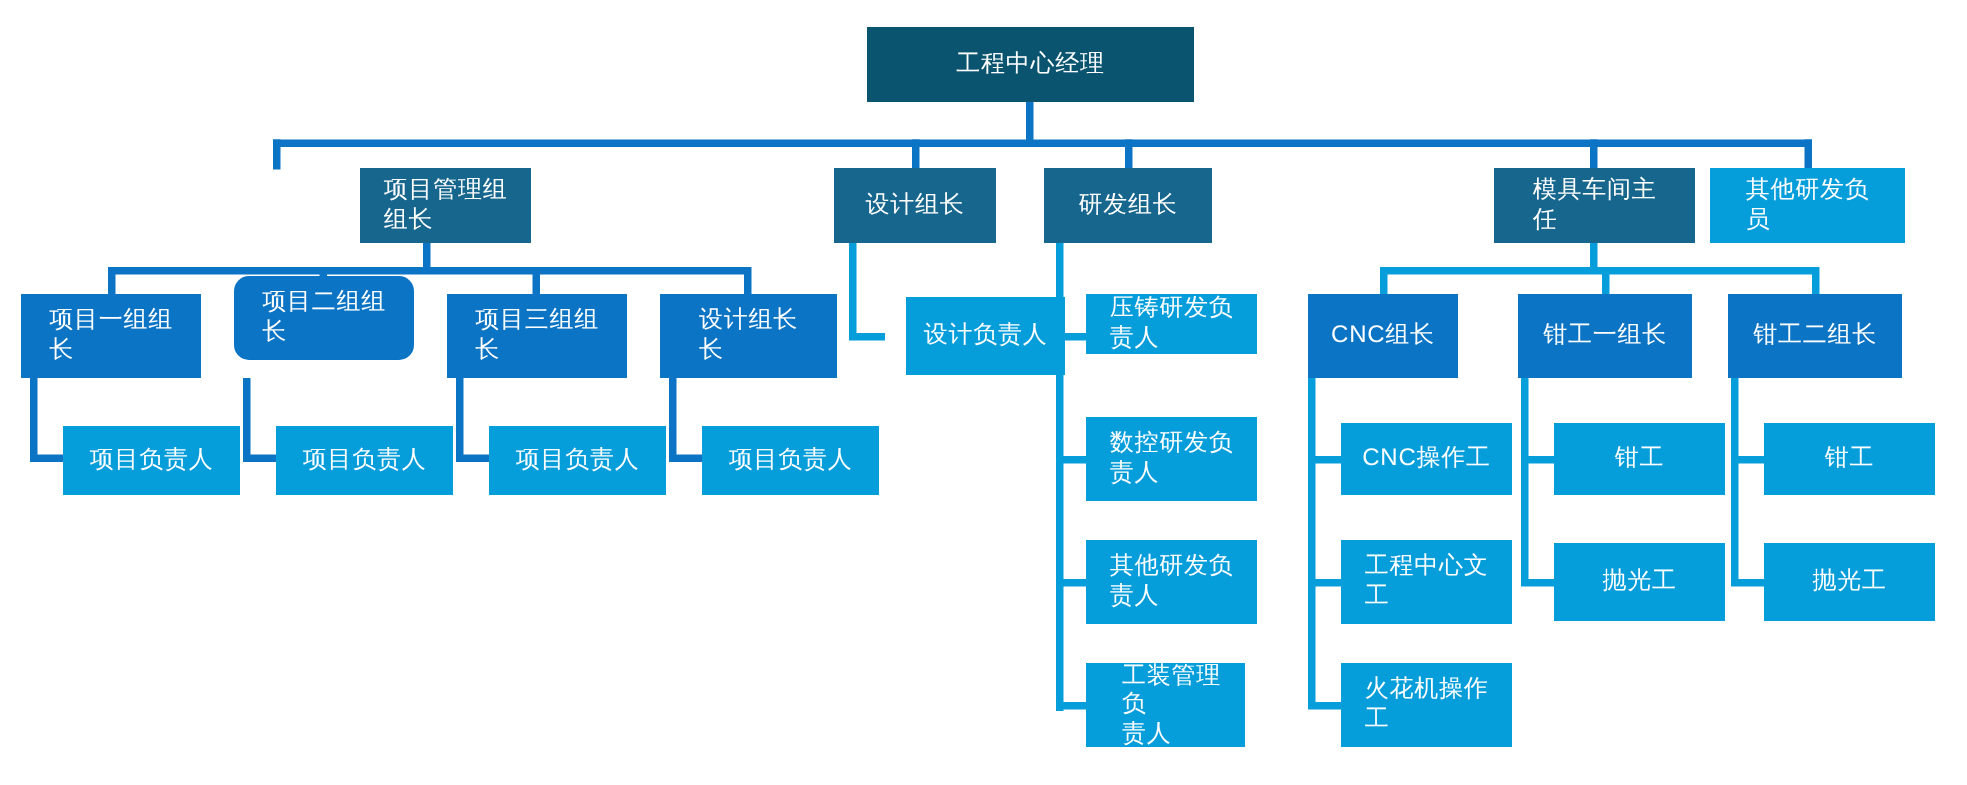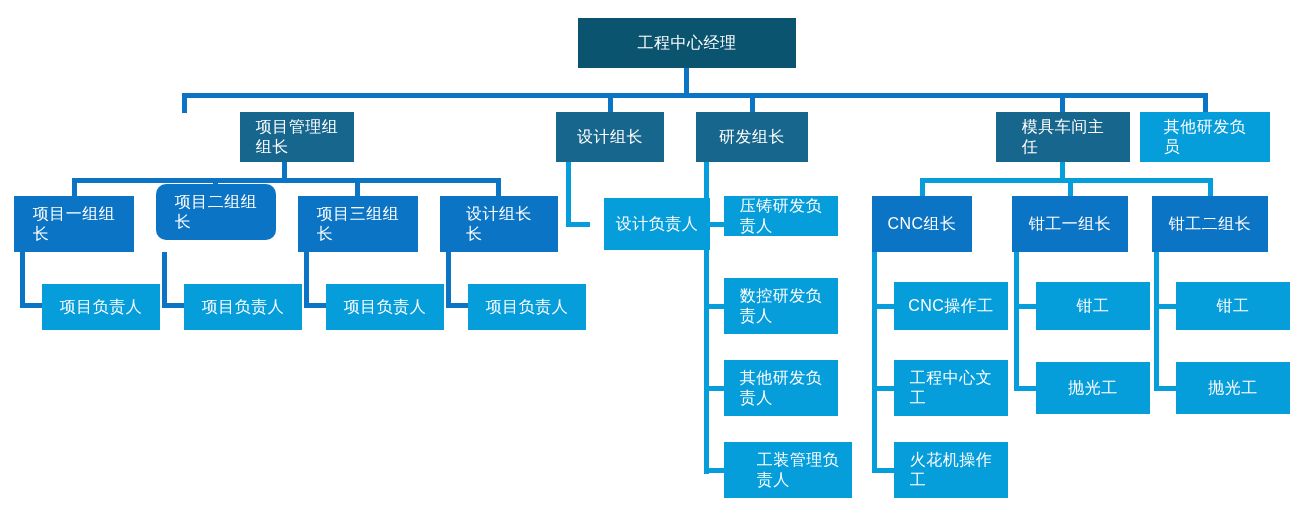--- a/index.html
+++ b/index.html
@@ -111,21 +111,21 @@
     <div class="node lvl-cyan" style="left: 184px; top: 284px; width: 118px; height: 46px;">项目负责人</div>
     <div class="node lvl-cyan" style="left: 326px; top: 284px; width: 118px; height: 46px;">项目负责人</div>
     <div class="node lvl-cyan" style="left: 468px; top: 284px; width: 118px; height: 46px;">项目负责人</div>
     <div class="node lvl-cyan" style="left: 604px; top: 198px; width: 106px; height: 52px;">设计负责人</div>
     <div class="node lvl-cyan" style="left: 724px; top: 196px; width: 114px; height: 40px;">压铸研发负
 责人</div>
     <div class="node lvl-cyan" style="left: 724px; top: 278px; width: 114px; height: 56px;">数控研发负
 责人</div>
     <div class="node lvl-cyan" style="left: 724px; top: 360px; width: 114px; height: 56px;">其他研发负
 责人</div>
-    <div class="node lvl-cyan" style="left: 724px; top: 442px; width: 128px; height: 56px; padding-left: 24px;">工装管理负
+    <div class="node lvl-cyan" style="left: 724px; top: 442px; width: 106px; height: 56px; padding-left: 24px;">工装管理负
 责人</div>
     <div class="node lvl-strong" style="left: 1012px; top: 196px; width: 116px; height: 56px;">钳工一组长</div>
     <div class="node lvl-strong" style="left: 872px; top: 196px; width: 100px; height: 56px;">CNC组长</div>
     <div class="node lvl-strong" style="left: 1152px; top: 196px; width: 116px; height: 56px;">钳工二组长</div>
     <div class="node lvl-cyan" style="left: 894px; top: 282px; width: 114px; height: 48px;">CNC操作工</div>
     <div class="node lvl-cyan" style="left: 894px; top: 360px; width: 114px; height: 56px;">工程中心文
 工</div>
     <div class="node lvl-cyan" style="left: 894px; top: 442px; width: 114px; height: 56px;">火花机操作
 工</div>
     <div class="node lvl-cyan" style="left: 1036px; top: 282px; width: 114px; height: 48px;">钳工</div>

